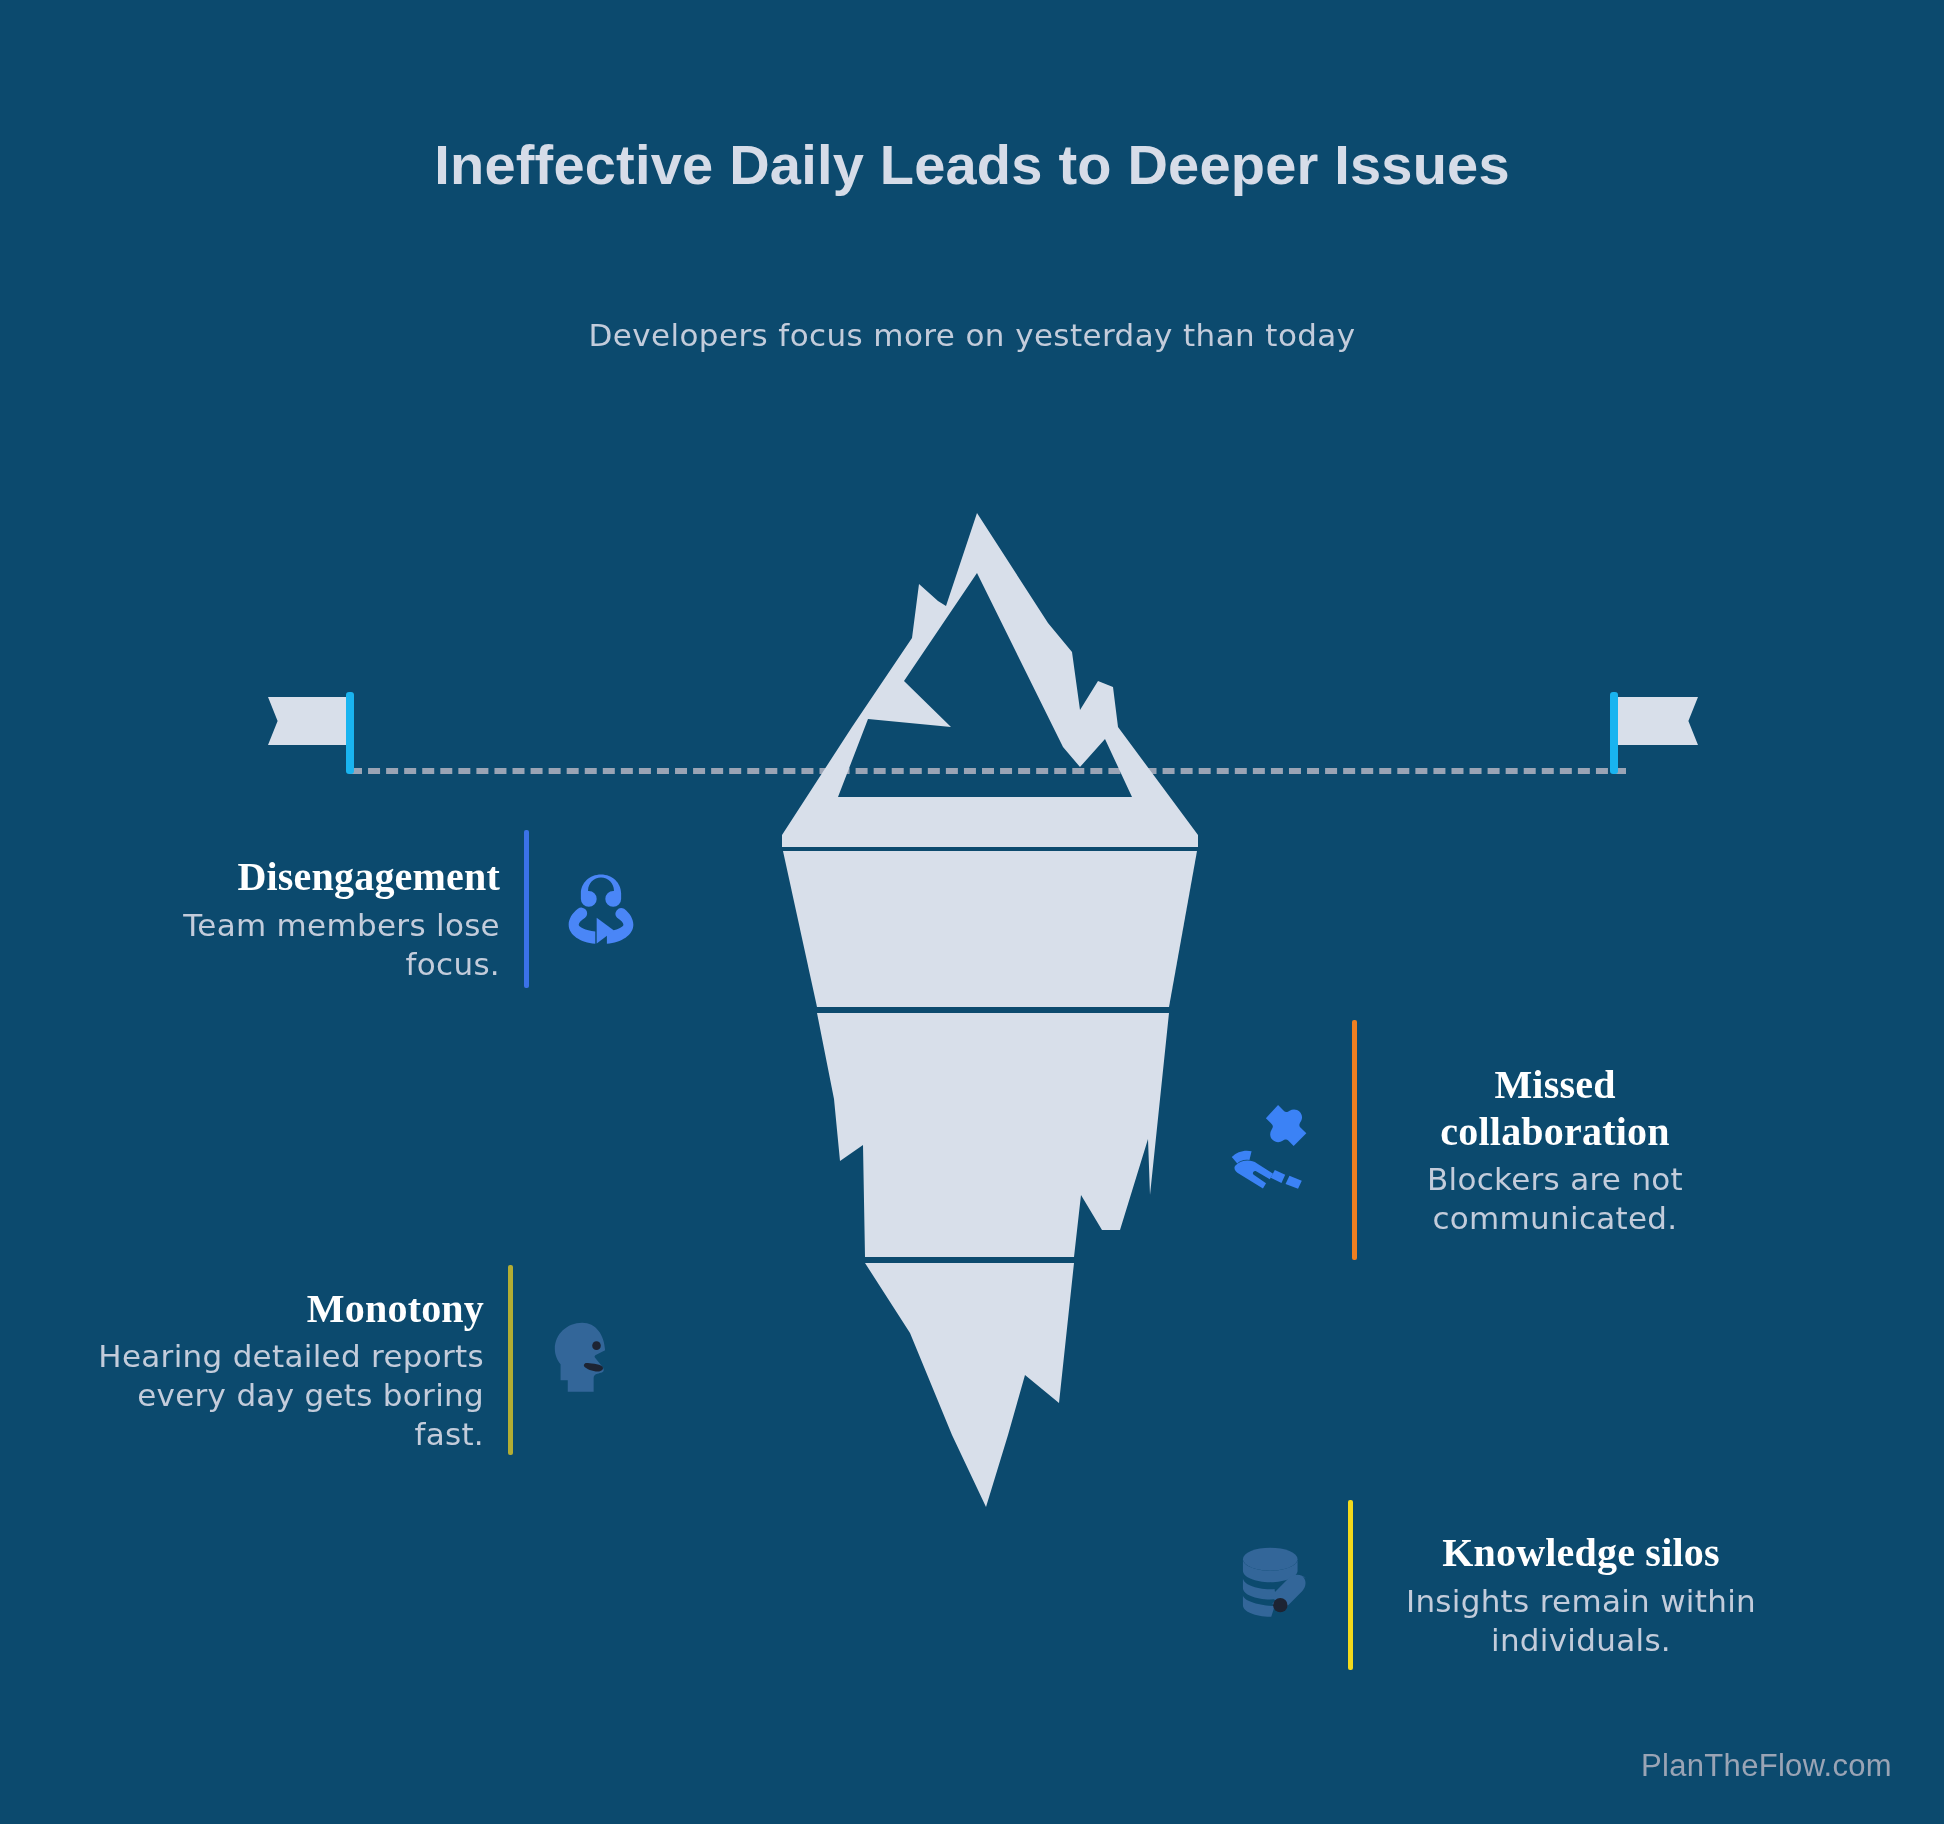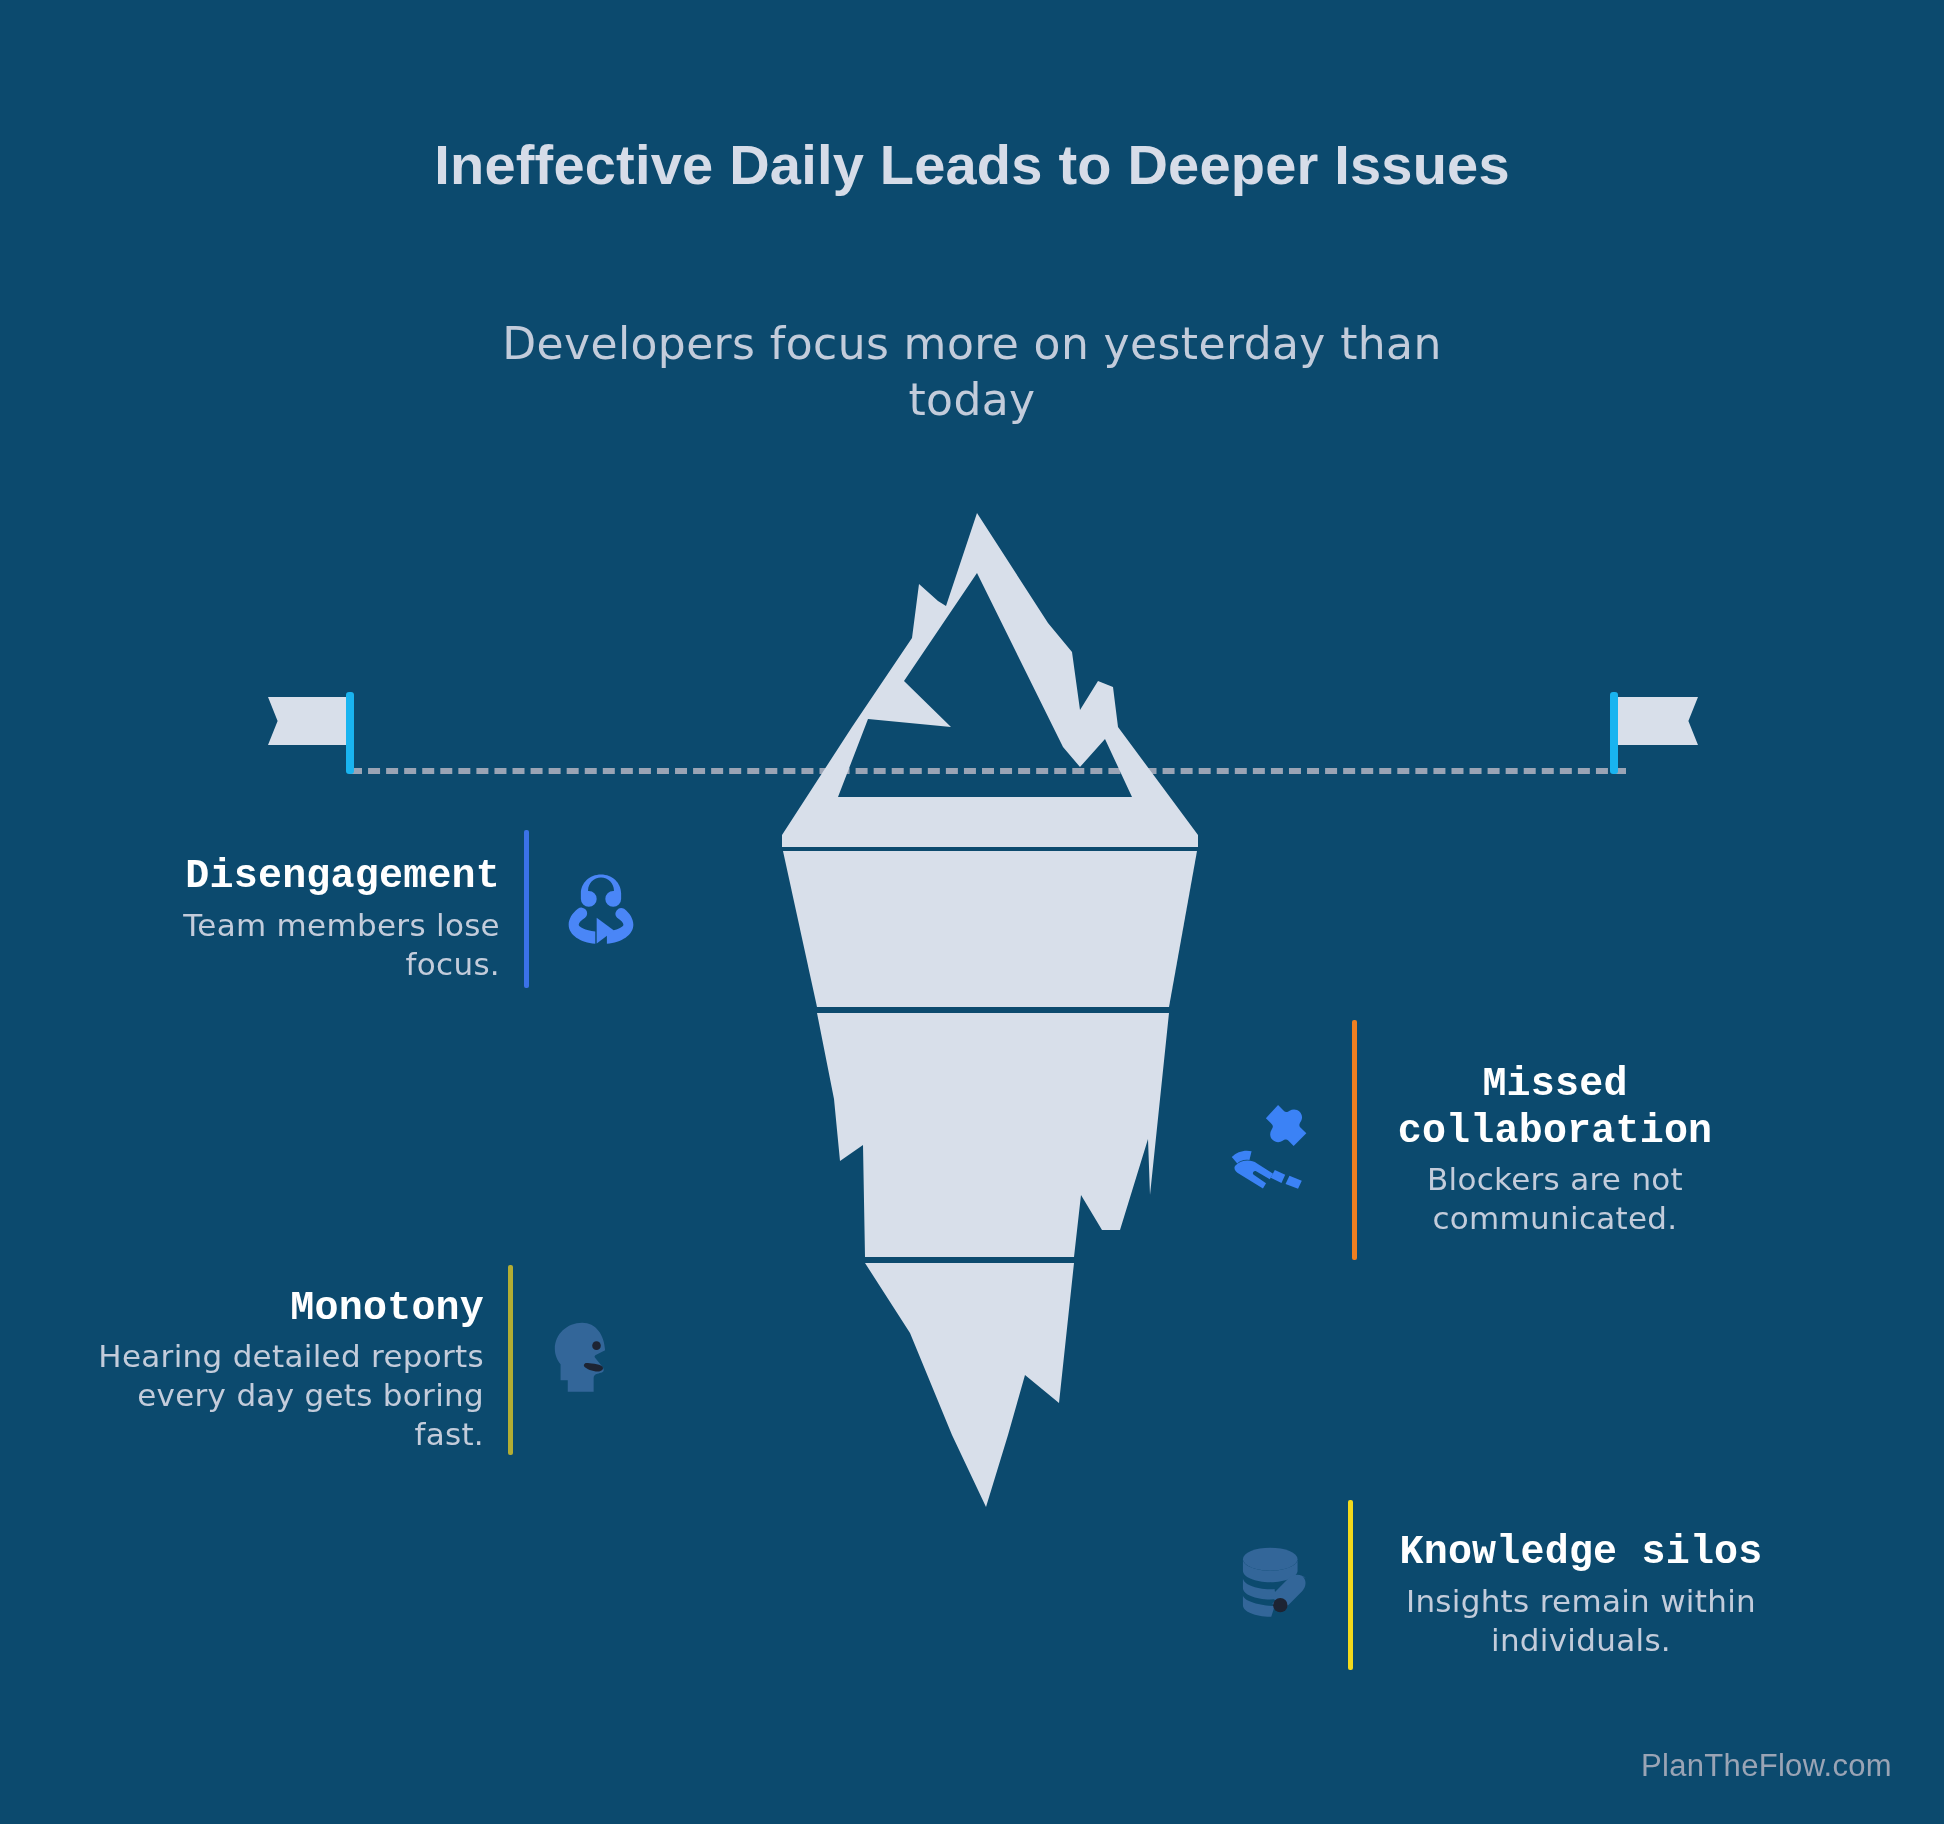--- a/index.html
+++ b/index.html
@@ -47,21 +47,21 @@
   .top-heading {
     font-family: "Liberation Sans", sans-serif;
     font-size: 42px;
     font-weight: 700;
     color: #ffffff;
     letter-spacing: 0.2px;
   }
   .top-sub {
     margin-top: 26px;
     font-family: "DejaVu Sans", sans-serif;
-    font-size: 44px;
+    font-size: 31px;
     line-height: 1.28;
     color: #c3ccdb;
     letter-spacing: 0.4px;
   }
 
   
   .waterline {
     position: absolute;
     top: 768px;
     left: 350px;
@@ -109,21 +109,21 @@
   }
 
   
   .panel {
     position: absolute;
     display: flex;
     align-items: center;
   }
   .panel-text { display: block; }
   .panel-title {
-    font-family: Liberation Mono, monospace;
+    font-family: Liberation Serif, serif;
     font-weight: 700;
     font-size: 40px;
     color: #ffffff;
     letter-spacing: 0.2px;
     line-height: 1.18;
     margin-top: 19px;
   }
   .panel-desc {
     margin-top: 5px;
     font-family: "DejaVu Sans", sans-serif;

